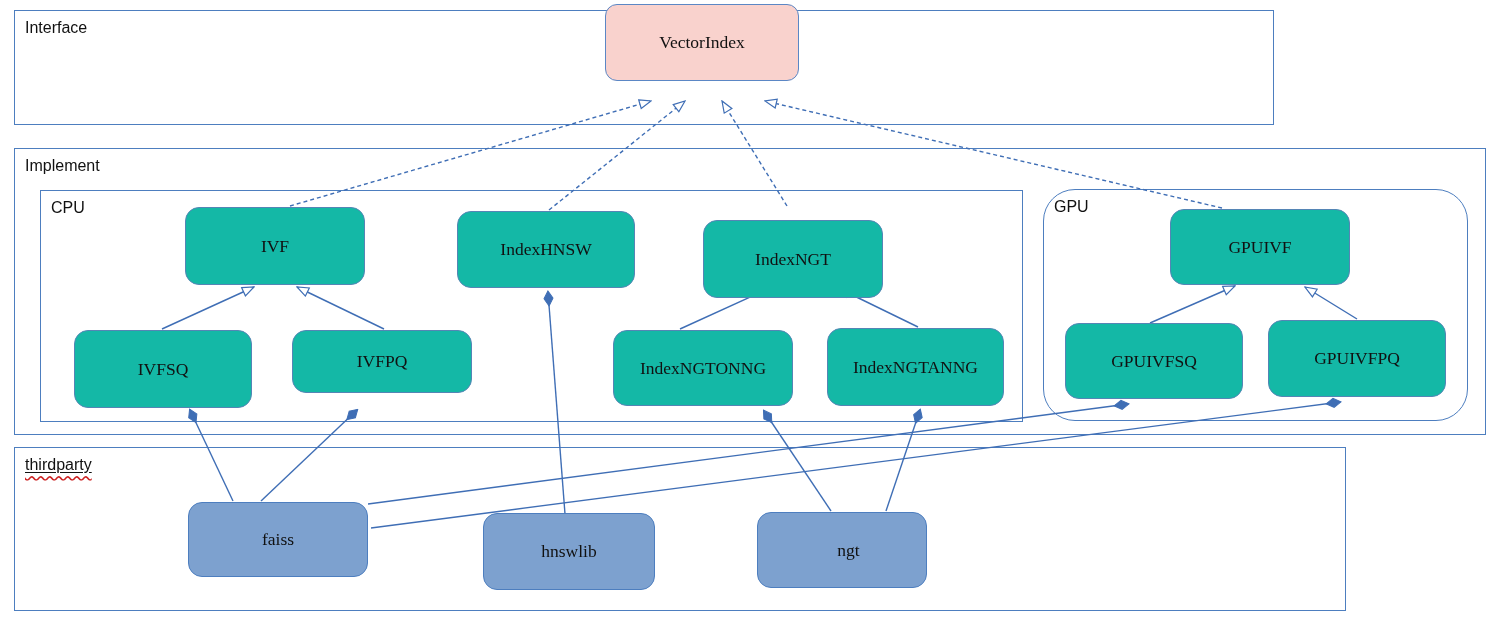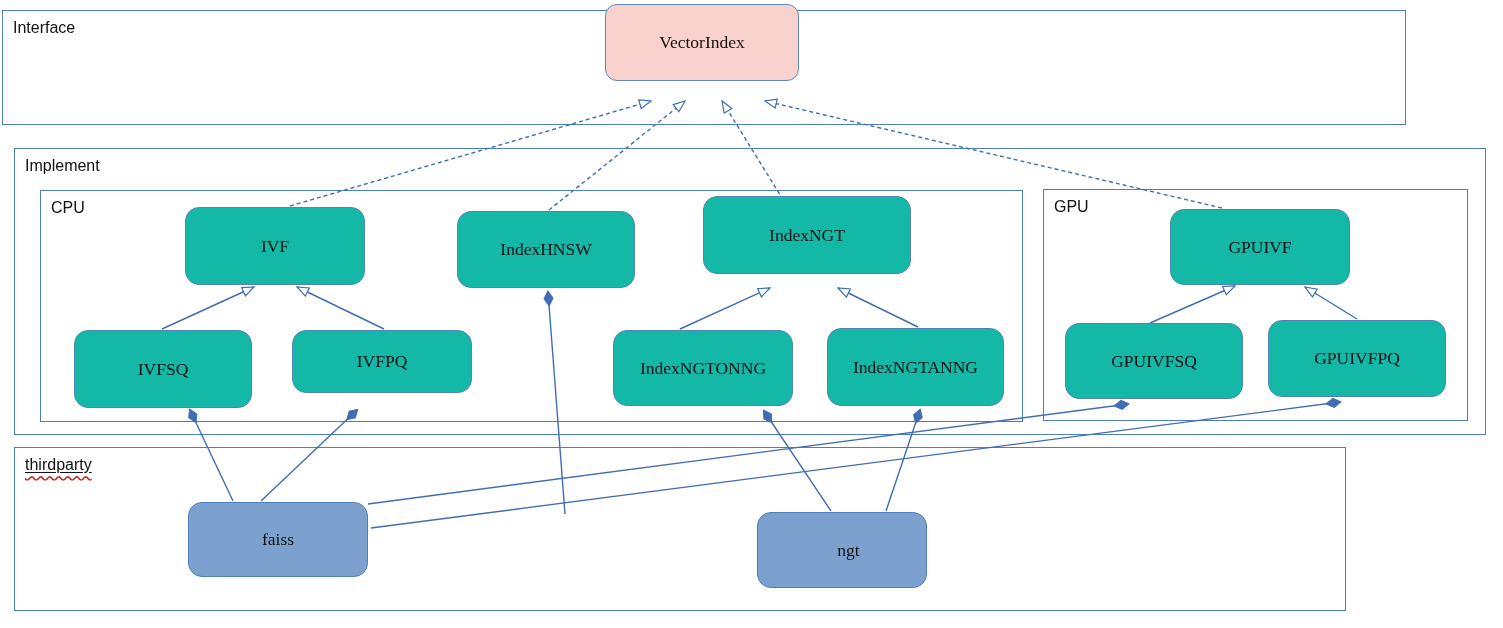--- a/index.html
+++ b/index.html
@@ -65,33 +65,33 @@
     top: 0;
     z-index: 2;
     pointer-events: none;
   }
 </style>
 </head>
 <body>
 
 <div class="canvas">
 
-  <div class="container" style="left:2px; top:10px; width:1404px; height:115px;">
+  <div class="container" style="left:14px; top:10px; width:1260px; height:115px;">
     <span class="container-label">Interface</span>
   </div>
 
   <div class="container" style="left:14px; top:148px; width:1472px; height:287px;">
     <span class="container-label">Implement</span>
   </div>
 
   <div class="container" style="left:40px; top:190px; width:983px; height:232px; border-width:1.3px;">
     <span class="container-label">CPU</span>
   </div>
 
-  <div class="container" style="left:1043px; top:189px; width:425px; height:232px; border-width:1.3px;">
+  <div class="container" style="left:1043px; top:189px; width:425px; height:232px; border-width:1.3px;border-radius:32px;">
     <span class="container-label">GPU</span>
   </div>
 
   <div class="container" style="left:14px; top:447px; width:1332px; height:164px;">
     <span class="container-label wavy"><span class="solid-underline">thirdparty</span></span>
   </div>
 
   <svg class="edges" width="1503" height="628" viewBox="0 0 1503 628">
     <defs>
       <marker id="mTri" viewBox="0 0 14 12" refX="13" refY="6" markerWidth="14" markerHeight="12" orient="auto" markerUnits="userSpaceOnUse">
@@ -128,21 +128,21 @@
   <div class="node node-interface" style="left:605px; top:4px; width:194px; height:77px;justify-content:center;">
     <span>VectorIndex</span>
   </div>
 
   <div class="node node-class" style="left:185px; top:207px; width:180px; height:78px;">
     <span>IVF</span>
   </div>
   <div class="node node-class" style="left:457px; top:211px; width:178px; height:77px;text-align:right;">
     <span>IndexHNSW</span>
   </div>
-  <div class="node node-class" style="left:703px; top:196px; width:208px; height:78px;">
+  <div class="node node-class" style="left:703px; top:220px; width:180px; height:78px;">
     <span>IndexNGT</span>
   </div>
   <div class="node node-class" style="left:74px; top:330px; width:178px; height:78px;">
     <span>IVFSQ</span>
   </div>
   <div class="node node-class" style="left:292px; top:330px; width:180px; height:63px;">
     <span>IVFPQ</span>
   </div>
   <div class="node node-class" style="left:613px; top:330px; width:180px; height:76px;">
     <span>IndexNGTONNG</span>
@@ -157,17 +157,20 @@
   <div class="node node-class" style="left:1065px; top:323px; width:178px; height:76px;">
     <span>GPUIVFSQ</span>
   </div>
   <div class="node node-class" style="left:1268px; top:320px; width:178px; height:77px;">
     <span>GPUIVFPQ</span>
   </div>
 
   <div class="node node-lib" style="left:188px; top:502px; width:180px; height:75px;">
     <span>faiss</span>
   </div>
+  <div class="node node-lib" style="left:483px; top:513px; width:172px; height:77px;">
+    <span>hnswlib</span>
+  </div>
   <div class="node node-lib" style="left:757px; top:512px; width:170px; height:76px;padding-left:13px;">
     <span>ngt</span>
   </div>
 
 </div>
 
 </body></html>

